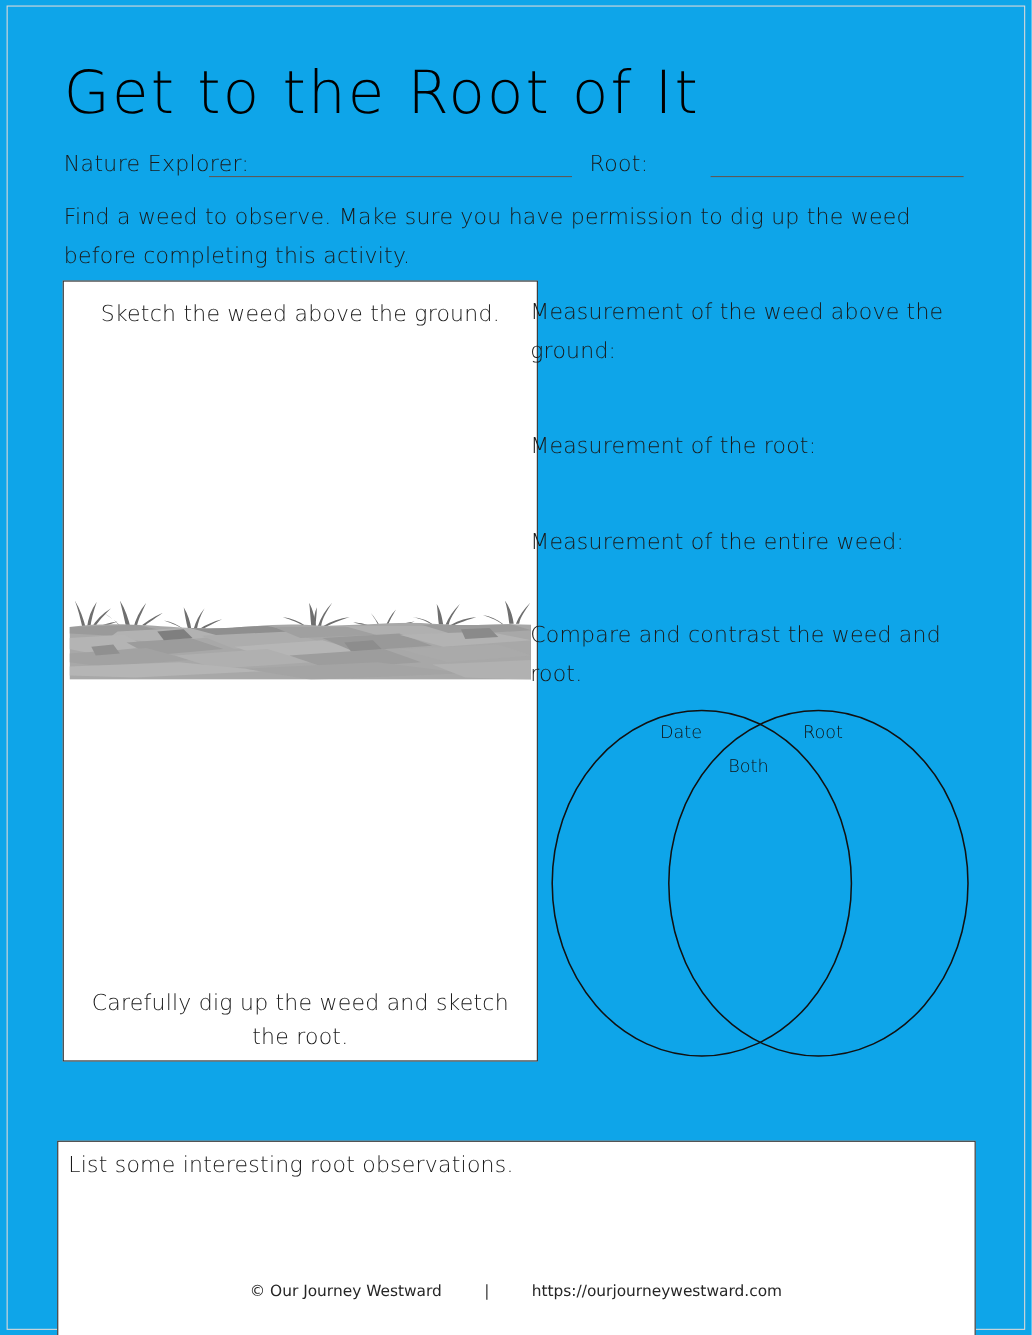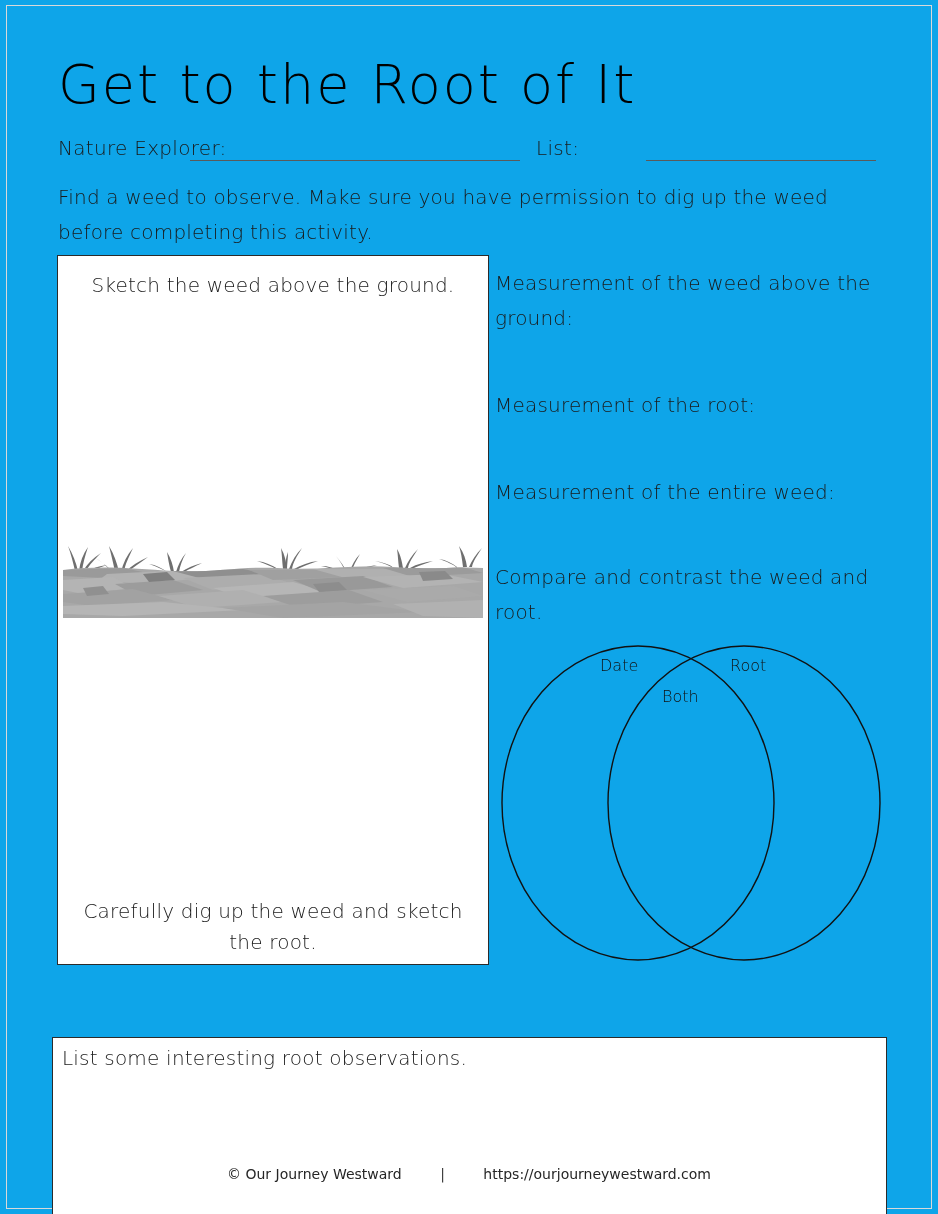--- a/index.html
+++ b/index.html
@@ -125,21 +125,21 @@
     position: absolute;
     left: 5px;
     top: 288px;
     width: 420px;
     height: 74px;
   }
 
   
   .prompt {
     position: absolute;
-    left: 495px;
+    left: 482px;
     width: 390px;
     font-family: "DejaVu Sans", sans-serif;
     font-weight: 300;
     font-size: 20px;
     line-height: 35px;
     letter-spacing: 0.2px;
     color: #1a1a1a;
   }
   .p1 { top: 266px; }
   .p2 { top: 388px; }
@@ -208,21 +208,21 @@
 
 <div id="page">
 
   <div class="page-border"></div>
 
   <div class="title">Get to the Root of It</div>
 
   <div class="namedate">
     <span class="nd-label explorer">Nature Explorer:</span>
     <span class="rule r-name"></span>
-    <span class="nd-label date">List:</span>
+    <span class="nd-label date">Root:</span>
     <span class="rule r-date"></span>
   </div>
 
   <div class="intro">Find a weed to observe. Make sure you have permission to dig up the weed before completing this activity.</div>
 
   <div class="sketch-box">
     <div class="sketch-caption top">Sketch the weed above the ground.</div>
 
     <div class="ground-art">
       <svg width="420" height="74" viewBox="0 0 420 74" preserveAspectRatio="none" aria-hidden="true">

